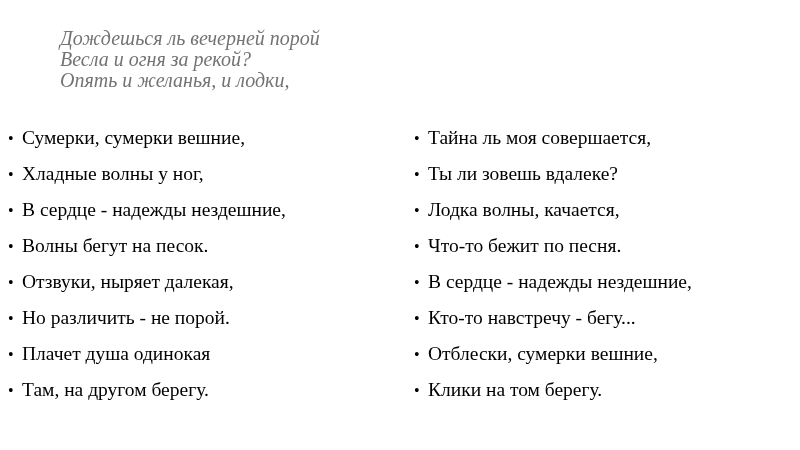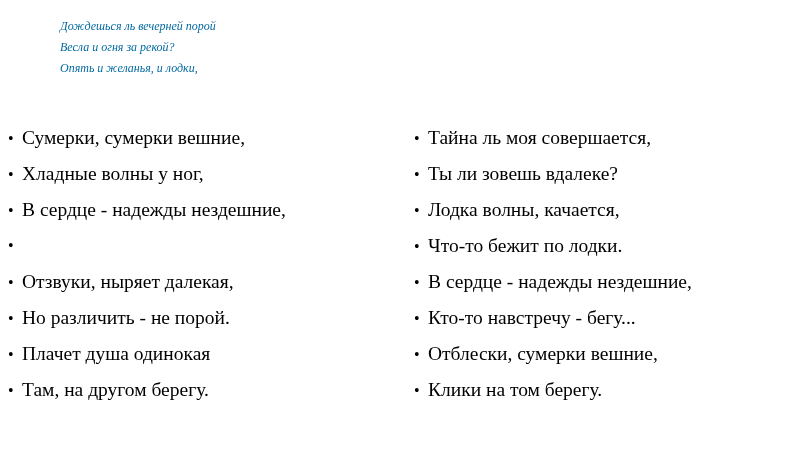--- a/index.html
+++ b/index.html
@@ -10,26 +10,26 @@
     body {
       width: 800px;
       height: 450px;
       position: relative;
       overflow: hidden;
       color: #000000;
     }
     .epigraph {
       position: absolute;
       left: 60px;
-      top: 16px;
+      top: 28px;
       font-family: "Liberation Serif", "DejaVu Serif", serif;
       font-style: italic;
-      font-size: 12px;
+      font-size: 20px;
       line-height: 21px;
-      color: #0369a1;
+      color: #737373;
     }
     .epigraph .line {
       display: block;
       white-space: nowrap;
     }
     .col {
       position: absolute;
       top: 120px;
       margin: 0;
       padding: 0;
@@ -70,20 +70,21 @@
   <li>
       <span class="bullet">•</span>
       <span>Хладные волны у ног,</span>
     </li>
   <li>
       <span class="bullet">•</span>
       <span>В сердце - надежды нездешние,</span>
     </li>
   <li>
       <span class="bullet">•</span>
+      <span>Волны бегут на песок.</span>
     </li>
   <li>
       <span class="bullet">•</span>
       <span>Отзвуки, ныряет далекая,</span>
     </li>
   <li>
       <span class="bullet">•</span>
       <span>Но различить - не порой.</span>
     </li>
   <li>
@@ -104,21 +105,21 @@
   <li>
       <span class="bullet">•</span>
       <span>Ты ли зовешь вдалеке?</span>
     </li>
   <li>
       <span class="bullet">•</span>
       <span>Лодка волны, качается,</span>
     </li>
   <li>
       <span class="bullet">•</span>
-      <span>Что-то бежит по лодки.</span>
+      <span>Что-то бежит по песня.</span>
     </li>
   <li>
       <span class="bullet">•</span>
       <span>В сердце - надежды нездешние,</span>
     </li>
   <li>
       <span class="bullet">•</span>
       <span>Кто-то навстречу - бегу...</span>
     </li>
   <li>

